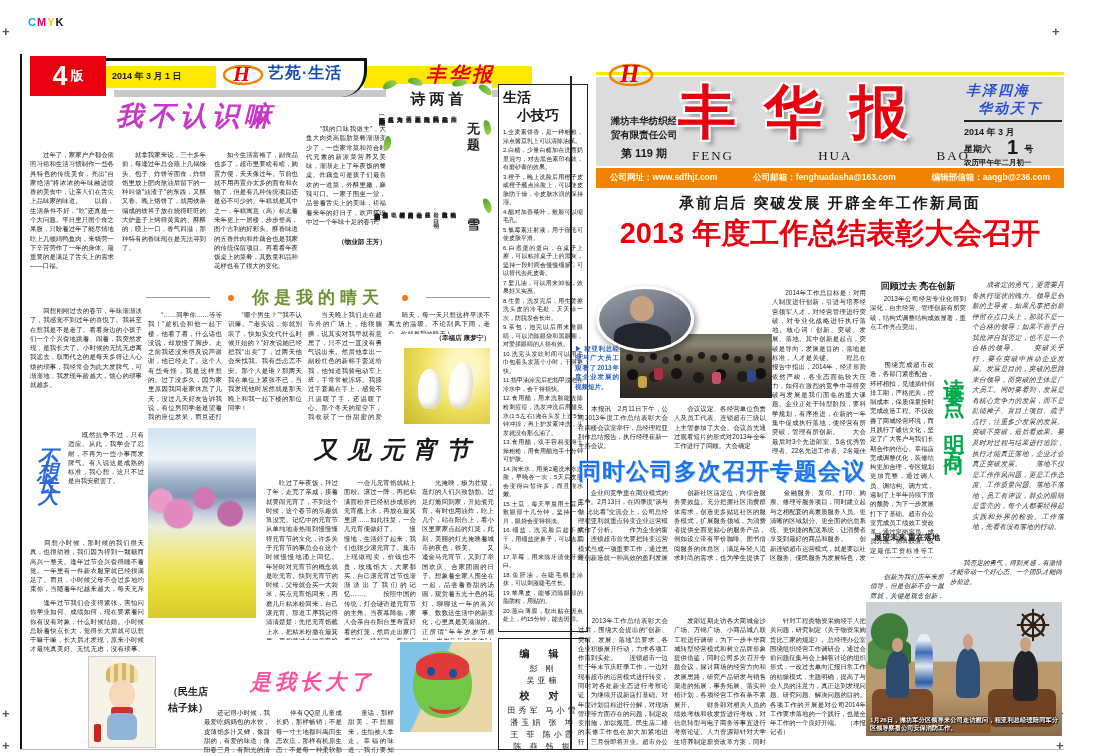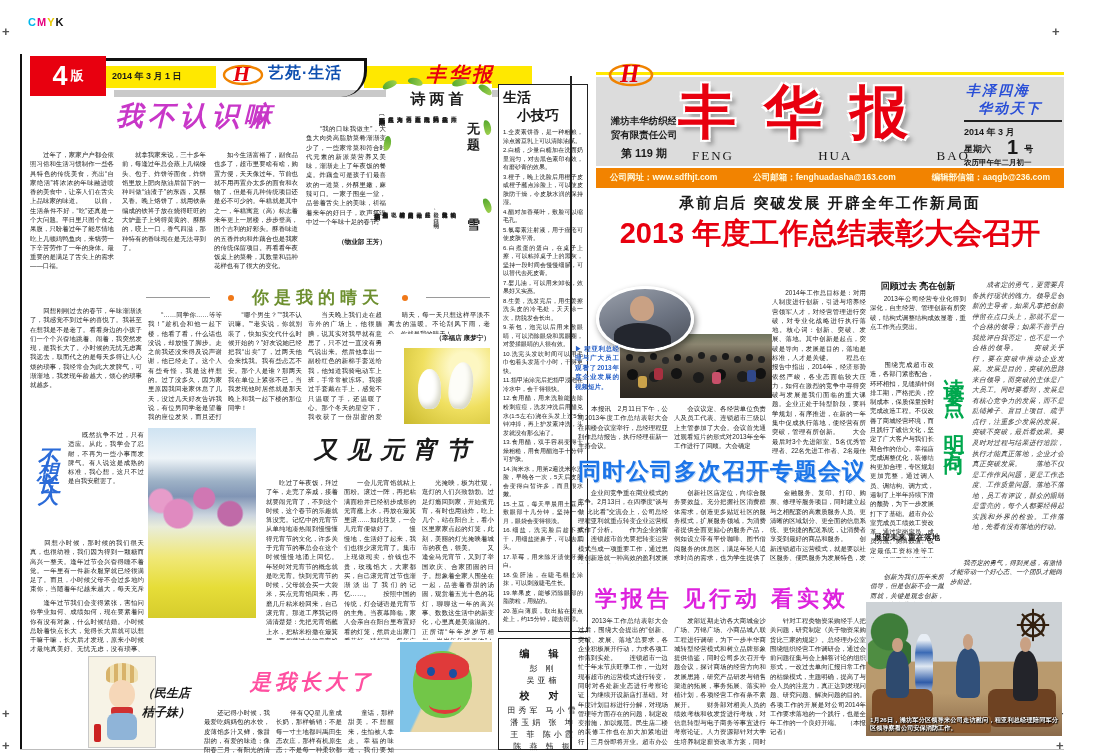--- a/index.html
+++ b/index.html
@@ -194,21 +194,21 @@
   <div class="col" style="left:68px;top:430px;width:76px;height:104px;">　　既然抗争不过，只有适应。从此，我学会了忍耐，不再为一些小事而发脾气。有人说这是成熟的标准，我心想，这只不过是自我安慰罢了。</div>
   <div class="col" style="left:30px;top:538px;width:114px;height:58px;">　　回想小时候，那时候的我们很天真，也很幼稚，我们因为得到一颗糖而高兴一整天。逢年过节会兴奋得睡不着觉。一年里有一件新衣服穿就已经很满足了。而且，小时候父母不会过多地约束你，当随着年纪越来越大，每天充斥在耳边的就是父母的唠叨声。</div>
   <div class="col" style="left:30px;top:598px;width:114px;height:56px;">　　逢年过节我们会变得紧张，害怕问你学业如何、成绩如何，现在要紧着问你有没有对象，什么时候结婚。小时候总盼着快点长大，觉得长大后就可以想干嘛干嘛，长大后才发现，原来小时候才最纯真美好、无忧无虑，没有琐事、没有负担。如果可以，我愿回到过去。</div>
   <div class="photo cartoonp" style="left:88px;top:656px;width:66px;height:90px;">
     <div class="hat"></div>
     <div class="face"></div>
     <div class="scarf"></div>
     <div class="body"></div>
     <div class="bottle"></div>
   </div>
-  <div class="abs" style="left:142px;top:684px;width:50px;font-size:12px;font-weight:bold;line-height:1.6;font-style:italic;">
+  <div class="abs" style="left:168px;top:684px;width:50px;font-size:10px;font-weight:bold;line-height:1.6;">
     <div>（民生店</div>
     <div>桔子妹）</div>
   </div>
 
   <div class="photo landp" style="left:148px;top:428px;width:108px;height:190px;"></div>
   <div class="abs serif" style="left:306px;top:434px;font-size:24px;font-weight:bold;font-style:italic;letter-spacing:9px;margin-left:8px;">又见元宵节</div>
   <div class="col" style="left:266px;top:478px;width:72px;height:162px;">　　吃过了年夜饭，拜过了年，走完了亲戚，接着就要闹元宵了，不到这个时候，这个春节的乐趣就算没完。记忆中的元宵节从单纯地凑热闹到慢慢懂得元宵节的文化，许多关于元宵节的事总会在这个时候慢慢地涌上回忆。　　年轻时对元宵节的概念就是吃元宵。快到元宵节的时候，父母就会买一大袋米，买点元宵馅回来，再磨几斤粘米粉回来，自己滚元宵。那道工序我记得清清楚楚：先把元宵馅蘸上水，把粘米粉撒在簸箕里，再把蘸过水的元宵馅放在簸箕里，</div>
   <div class="col" style="left:344px;top:478px;width:72px;height:162px;">　　一会儿元宵馅就粘上面粉。滚过一阵，再把粘满面粉并已经初步成形的元宵蘸上水，再放在簸箕里滚……如此往复，一会儿元宵便做好了。　　慢慢地，生活好了起来，我们也很少滚元宵了。集市上现做现卖，价钱也不贵，玫瑰馅大，大家都买，自己滚元宵过节也渐渐淡出了我们的记忆……。　　按照中国的传统，灯会谜语是元宵节的主角。当夜幕降临，家人会亲自在阳台里布置好看的灯笼，然后走出家门看花灯、猜灯谜。每年广场的花灯展，灯火辉煌，灯</div>
   <div class="col" style="left:422px;top:478px;width:72px;height:162px;">　　光掩映，极为壮观，逛灯的人们兴致勃勃。过足灯瘾回到家，开始煮元宵，有时也用油炸，吃上几个，站在阳台上，看小区里家家点起的灯笼，此刻，美丽的灯光掩映着城市的夜色，很美。　　又逢金马元宵节，又到了举国欢庆、合家团圆的日子。想象着全家人围坐在一起，品尝着香甜的汤圆，观赏着五光十色的花灯，聊聊这一年的高兴事、数数这生活中的新变化，心里真是美滋滋的。正所谓“年年岁岁节相似，岁岁年年情更浓”！　（幸福店 韩丽）</div>
 
@@ -315,21 +315,20 @@
   <div class="col" style="left:870px;top:360px;width:64px;height:198px;">　　围绕完成超市改造，各部门紧密配合，环环相扣，见缝插针倒排工期，严格把关，控制成本，保质保量按时完成改造工程。不仅改善了商城经营环境，而且践行了诚信文化，坚定了广大客户与我们长期合作的信心。幸福店完成调整优化，装修结构更加合理，专区规划更加完整，通过调人员、调结构、调方式，遏制了上半年持续下滑的颓势，为下一步发展打下了基础。超市办公室完成员工绩效工资改革，通过定岗定员、成员分流、测算数值、设定最低工资标准等工作，确保工资体系充分体现“分配公开、多劳多得、公开透明”的原则。</div>
   <div class="abs vert" style="left:936px;top:362px;width:32px;height:206px;font-size:21px;font-weight:bold;color:#00a84e;letter-spacing:9px;font-family:'Liberation Serif',serif;">读要点　明方向</div>
 
   <div class="col serif" style="left:972px;top:280px;width:92px;height:276px;font-size:6.8px;font-style:italic;line-height:1.55;color:#333;">　　成者定的勇气，更需要具备执行现状的魄力。领导是创新的主导者，如果凡事把创新停留在点口头上，那就不是一个合格的领导；如果不善于自我批评自我否定，也不是一个合格的领导。　　突破关乎行，要在突破中推动企业发展。发展是目的，突破的思路来自领导，而突破的主体是广大员工。同时要看到，发展是有核心竞争力的发展，而不是乱铺摊子、盲目上项目、疏于点行，注重多少发展的发展。突破不突破，最后看效果。要及时对过程与结果进行追踪，执行才能真正落地，企业才会真正突破发展。　　落地不仅是工作作风问题，更是工作态度、工作质量问题。落地不落地，员工有评议，群众的眼睛是雪亮的，每个人都要经得起实践和外界的检验。工作落地，先看有没有落地的行动。</div>
 
   <div class="abs" style="left:578px;top:456px;width:288px;text-align:center;font-size:23px;font-weight:bold;color:#1b74e8;letter-spacing:1px;text-shadow:1px 1px 0 #bcd6f5;white-space:nowrap;">同时公司多次召开专题会议</div>
   <div class="col" style="left:578px;top:488px;width:90px;height:76px;">　　企业间竞争重在商业模式的竞争。2月13日，在四季度“谈与做 比比看”交流会上，公司总经理程亚利就重点转变企业运营模式作了分析。　　作为企业的窗口，连锁超市首先要把转变运营模式当成一项重要工作，通过思维创新造就一种高效的盈利发展模式，形成自己独特的竞争优势。要打破惯性思维，进行思维创新，突破性地思考，反常规、反向思，摒弃过去，敢作敢为。</div>
   <div class="col" style="left:674px;top:488px;width:92px;height:76px;">　　创新社区店定位，向综合服务要效益。充分把握社区消费群体需求，创造更多贴近社区的服务模式，扩展服务领域，为消费者提供全面更贴心的服务产品，例如设立带有平价咖啡、图书借阅服务的休息区，满足年轻人追求时尚的需求，也为学生提供了临时学习的好场所。提供水电费、通讯费、交通罚款的缴纳服务，ATM自助</div>
   <div class="col" style="left:770px;top:488px;width:96px;height:76px;">　　金融服务、复印、打印、购票、修理等服务项目，同时建立起与之相配套的高素质服务人员、更清晰的区域划分、更全面的信息系统、更快捷的配送系统，让消费者享受到最好的商品和服务。　　创新连锁超市运营模式，就是要以社区服务、便民服务为发展特色，发展新型综合服务企业，向“一站式”服务要效益，逐步打造“丰华社区服务中心”。　【本报记者】</div>
 
-  <div class="abs" style="left:578px;top:584px;width:288px;text-align:center;font-size:22px;font-weight:bold;color:#dd22dd;letter-spacing:4px;white-space:nowrap;">学报告 见行动 看实效</div>
   <div class="col" style="left:578px;top:616px;width:90px;height:130px;">　　2013年工作总结表彰大会过后，围绕大会提出的“创新、突破、发展、落地”总要求，各企业积极展开行动，力求各项工作落到实处。　　连锁超市一边忙于年末节庆旺季工作，一边对现有超市的运营模式进行转变，同时对各处新业态进行考察论证，为继续开设新店打基础。对年度计划目标进行分解，对现场管理等方面存在的问题，制定改变措施，加以规范。民生店二楼的装修工作也在加大加紧地进行，三月份即将开业。超市办公室出台《促销员工二次进场的管理规定》，缓解当前人员紧张状况。市场开</div>
   <div class="col" style="left:674px;top:616px;width:92px;height:130px;">　　发部近期走访各大商城金沙广场、万锦广场、小商品城八联工程进行调研，为下一步丰华商城转型经营模式和树立品牌形象提供借鉴，同时公司多次召开专题会议，探讨商场的经营方向和发展思路，研究产品研发与销售渠道的拓展，事务拓展、落实种植计划，各项经营工作有条不紊展开。　　财务部对相关人员的绩效考核和收发货进行考核，对信息转型与电子商务等事宜进行考察论证。人力资源部针对大学生培养制定薪资改革方案，同时针对总结大会提出的人才、薪资、绩效等方面进行研究调整。审计部</div>
   <div class="col" style="left:770px;top:616px;width:96px;height:130px;">　　针对工程类物资采购经手人把关问题，研究制定《关于物资采购货比三家的规定》。总经理办公室围绕组织经营工作调研会，通过会前问题征集与会上解答讨论的组织形式，一改过去单向汇报日常工作的枯燥模式，主题明确，提高了与会人员的注意力，真正达到发现问题、研究问题、解决问题的目的。　　各项工作的开展是对公司2014年工作要求落地的一个践行，也是全年工作的一个良好开端。　（本报记者）</div>
 
   <div class="abs" style="left:870px;top:532px;width:74px;text-align:center;font-size:8px;font-weight:bold;">展望未来 重在落地</div>
   <div class="col serif" style="left:870px;top:572px;width:74px;height:42px;font-style:italic;">　　创新为我们历年来所倡导，但是创新不会一蹴而就，关键是观念创新，需要具备自我反思、自</div>
   <div class="col serif" style="left:950px;top:558px;width:112px;height:50px;font-style:italic;">　　我否定的勇气，得到灵感，有激情才能带动一个好心态、一个团队才能阔步前进。</div>
 
   <div class="photo meetp" style="left:866px;top:602px;width:196px;height:134px;">
     <div class="plant"></div>

